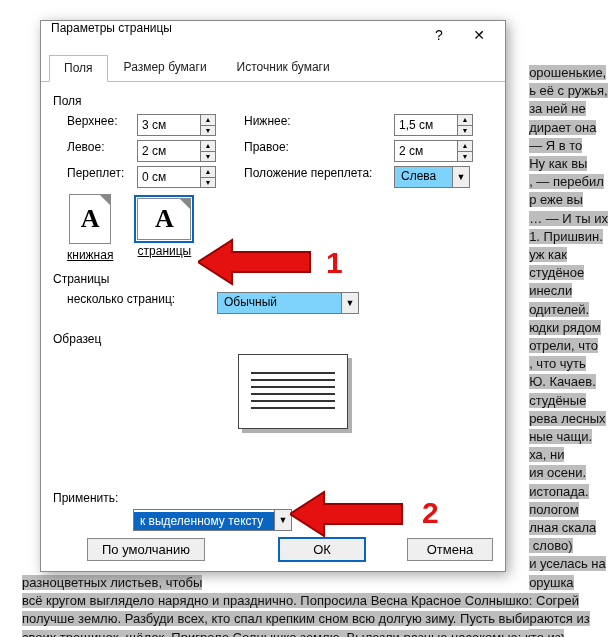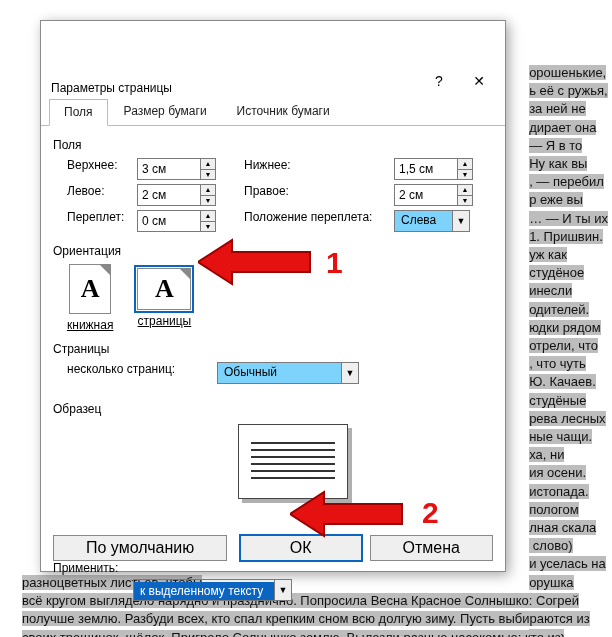--- a/index.html
+++ b/index.html
@@ -34,24 +34,23 @@
     top: 20px;
     width: 464px;
     height: 550px;
     background: #fff;
     border: 1px solid #8a8a8a;
     box-shadow: 3px 3px 12px rgba(0,0,0,.35);
   }
   .titlebar {
     height: 30px;
     display: flex;
-    align-items: flex-end;
+    align-items: flex-start;
     padding: 0 6px 0 10px;
     font-size: 12px;
-    margin-top: 44px;
   }
   .titlebar .title { flex: 1; }
   .titlebar button {
     background: none;
     border: none;
     width: 40px;
     height: 28px;
     font-size: 14px;
     cursor: pointer;
   }
@@ -225,25 +224,26 @@
     position:absolute;
     bottom:10px;
     left:12px;
     right:12px;
     display:flex;
     align-items:center;
   }
   .btn {
     border:1px solid #888;
     background:#efefef;
-    padding:3px 32px;
-    font-size:16px;
+    padding:3px 14px;
+    font-size:13px;
     cursor:pointer;
     min-width:56px;
     text-align:center;
+    margin-left:34px;
   }
   .btn.primary {
     border:1px solid #0a64c2;
     outline:1px solid #0a64c2;
   }
 
   
   .anno-num {
     position:absolute;
     color:#e51111;
@@ -327,21 +327,20 @@
             <div>▼</div>
           </span>
       </span>
       <span class="col-label2">Положение переплета:</span>
       <span class="selectbox" style="width:74px">
         <span class="val">Слева</span>
         <span class="dd">▼</span>
       </span>
     </div>
 
-    <div class="group-title" style="margin-top:12px">Ориентация</div>
     <div class="orient">
       <div class="opt">
         <div class="pic" style="width:40px;height:48px">
             <span class="fold"></span>
             <span class="a">A</span>
           </div>
         <div class="lbl">книжная</div>
       </div>
       <div class="opt selected">
         <div class="pic" style="width:52px;height:40px;margin-top:4px">

